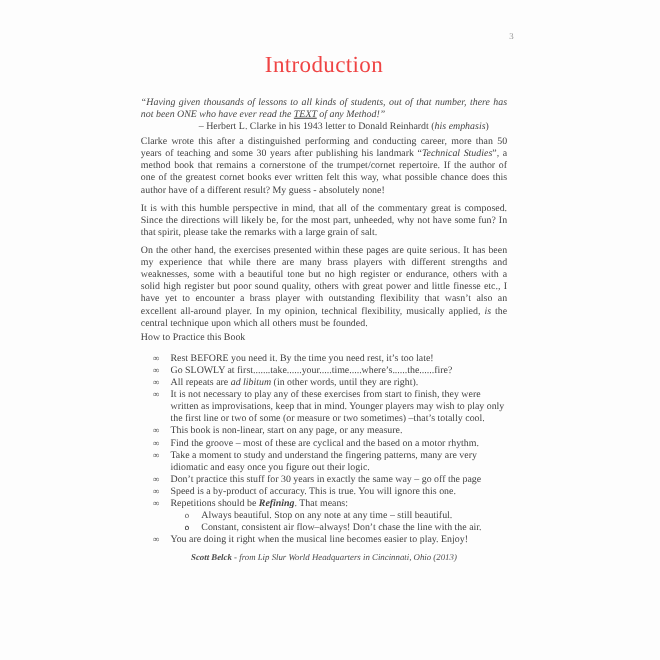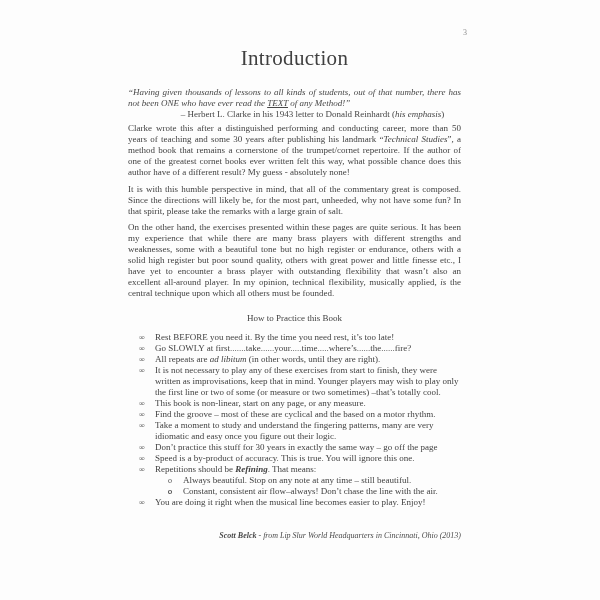--- a/index.html
+++ b/index.html
@@ -27,21 +27,21 @@
     position: absolute;
     left: 128px;
     top: 0;
     width: 333px;
   }
   .title {
     margin: 46px 0 0 0;
     text-align: center;
     font-size: 21px;
     font-weight: normal;
-    color: #404040;
+    color: #ef4444;
     letter-spacing: 0.3px;
   }
   .body-text {
     font-size: 9px;
     line-height: 11px;
   }
   p { margin: 0; }
   .quote {
     margin-top: 16px;
     font-style: italic;
@@ -56,22 +56,22 @@
     text-align: center;
     color: #454545;
   }
   .para {
     text-align: justify;
   }
   .p1 { margin-top: 3px; }
   .p2 { margin-top: 6px; }
   .p3 { margin-top: 5px; }
   .heading {
-    margin-top: 14px;
-    text-align: center;
+    margin-top: 2px;
+    text-align: left;
   }
   ul.bullets {
     list-style: none;
     margin: 8px 0 0 0;
     padding: 0;
   }
   ul.bullets > li {
     position: relative;
     padding-left: 27px;
     text-align: left;
@@ -94,22 +94,22 @@
   }
   .sm {
     position: absolute;
     left: 13px;
     top: 0;
     font-size: 8px;
     color: #4a4a4a;
   }
   .bold-ital { font-weight: bold; font-style: italic; text-align: right; }
   .footer {
-    margin-top: 22px;
-    text-align: right;
+    margin-top: 5px;
+    text-align: center;
     font-size: 8px;
     font-style: italic;
     color: #4a4a4a;
   }
   .footer .fa { font-weight: bold; }
 </style>
 </head>
 <body>
 
 <div class="page">

